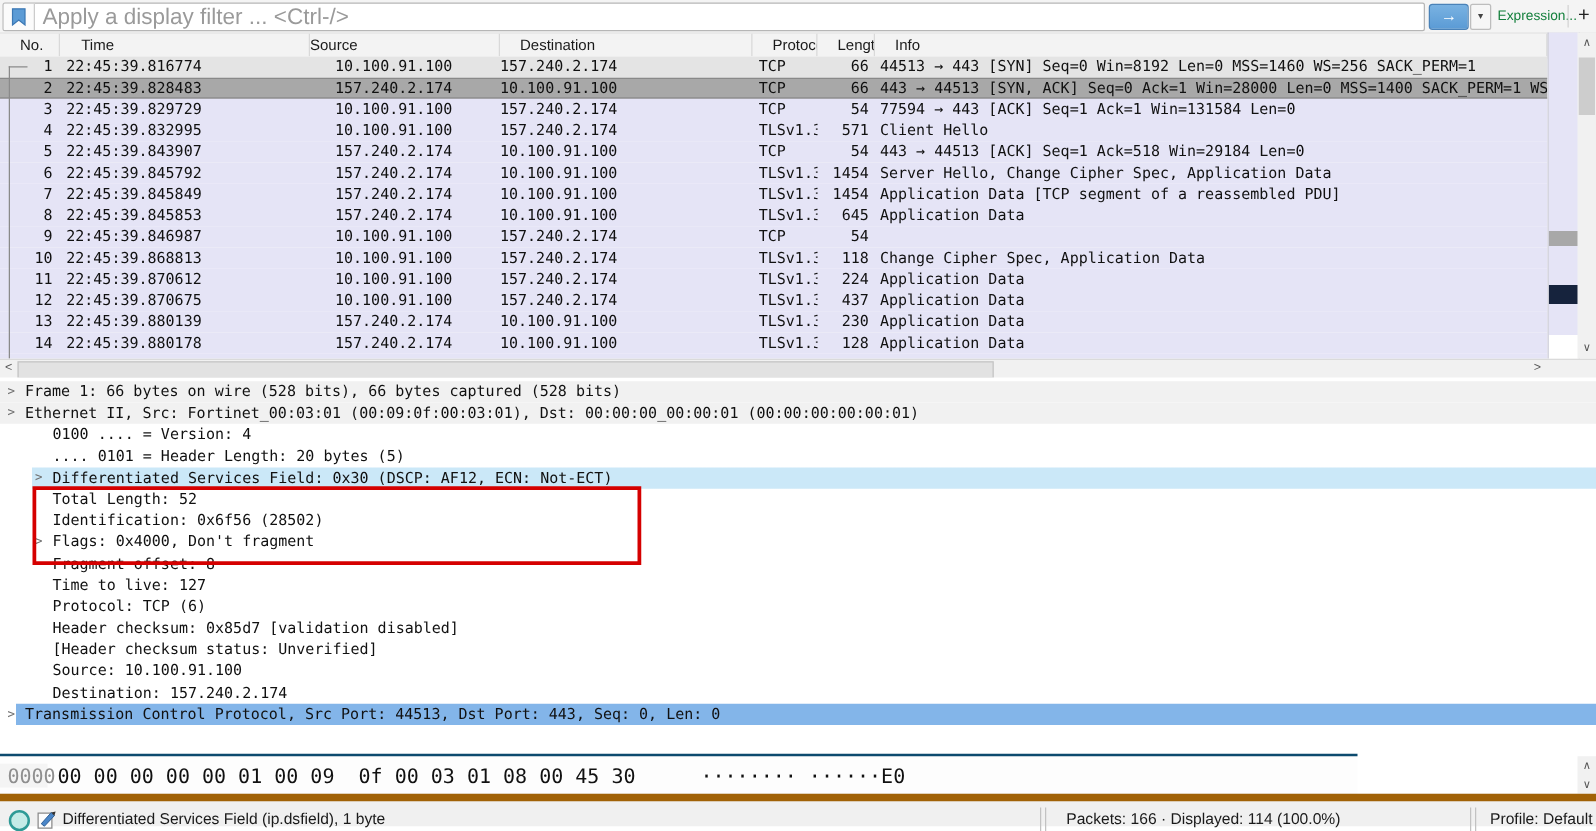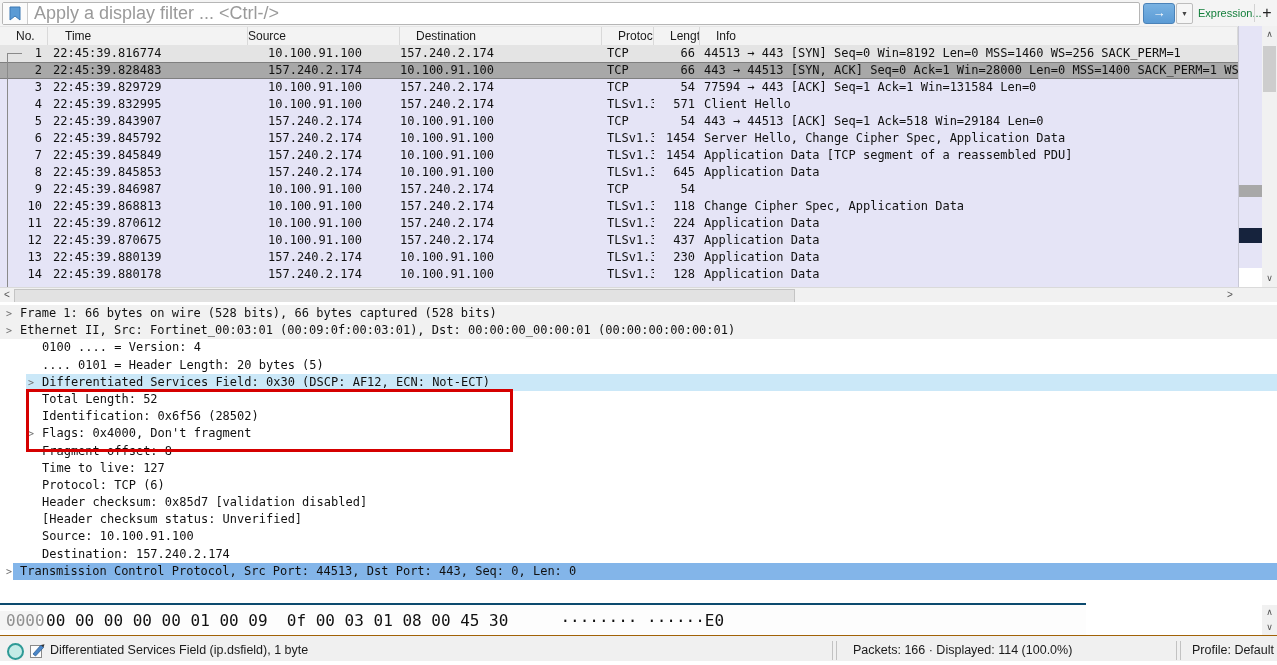--- a/index.html
+++ b/index.html
@@ -78,21 +78,21 @@
   #hexpane{position:absolute;left:0;top:603px;width:1086px;height:32px;background:#fdfdfd;border-top:2px solid #0c4a6e;box-sizing:border-box;
            font-family:"DejaVu Sans Mono",monospace;font-size:16px;}
   .hexrow{padding-top:6px;white-space:pre;cursor:default;}
   .hoff{display:inline-block;width:32px;padding-left:6px;background:#f4f4f4;color:#8f8f8f;}
   .hbytes{margin-left:8px;color:#111;}
   .hascii{margin-left:52px;color:#111;}
   #hexscroll{position:absolute;left:1262px;top:605px;width:15px;height:30px;background:#f1f1f1;}
   #hexscroll .scrollarrow{height:14px;line-height:14px;}
 
   
-  #statusbar{position:absolute;left:0;top:635px;width:1277px;height:26px;background:#f0f0f0;border-top:1px solid #a16207;box-sizing:border-box;text-align:right;}
+  #statusbar{position:absolute;left:0;top:635px;width:1277px;height:26px;background:#f0f0f0;border-top:6px solid #a16207;box-sizing:border-box;text-align:right;}
   #expertdot{position:absolute;left:7px;top:7px;width:13px;height:13px;border-radius:50%;background:var(--expert-circle);border:2px solid var(--expert-ring);cursor:pointer;}
   #commenticon{position:absolute;left:29px;top:6px;cursor:pointer;}
   #fieldinfo{position:absolute;left:50px;top:0;line-height:29px;font-size:12.5px;color:#1a1a1a;}
   .sbar-sep{position:absolute;top:5px;width:3px;height:19px;border-left:1px solid #c2c2c2;border-right:1px solid #c2c2c2;}
   #sep1{left:832px;} #sep2{left:1176px;}
   #packetsinfo{position:absolute;left:853px;top:0;line-height:29px;font-size:12.5px;color:#1a1a1a;}
   #profile{position:absolute;left:1192px;top:0;line-height:29px;font-size:12.5px;color:#1a1a1a;cursor:pointer;}
 </style>
 </head>
 <body>

